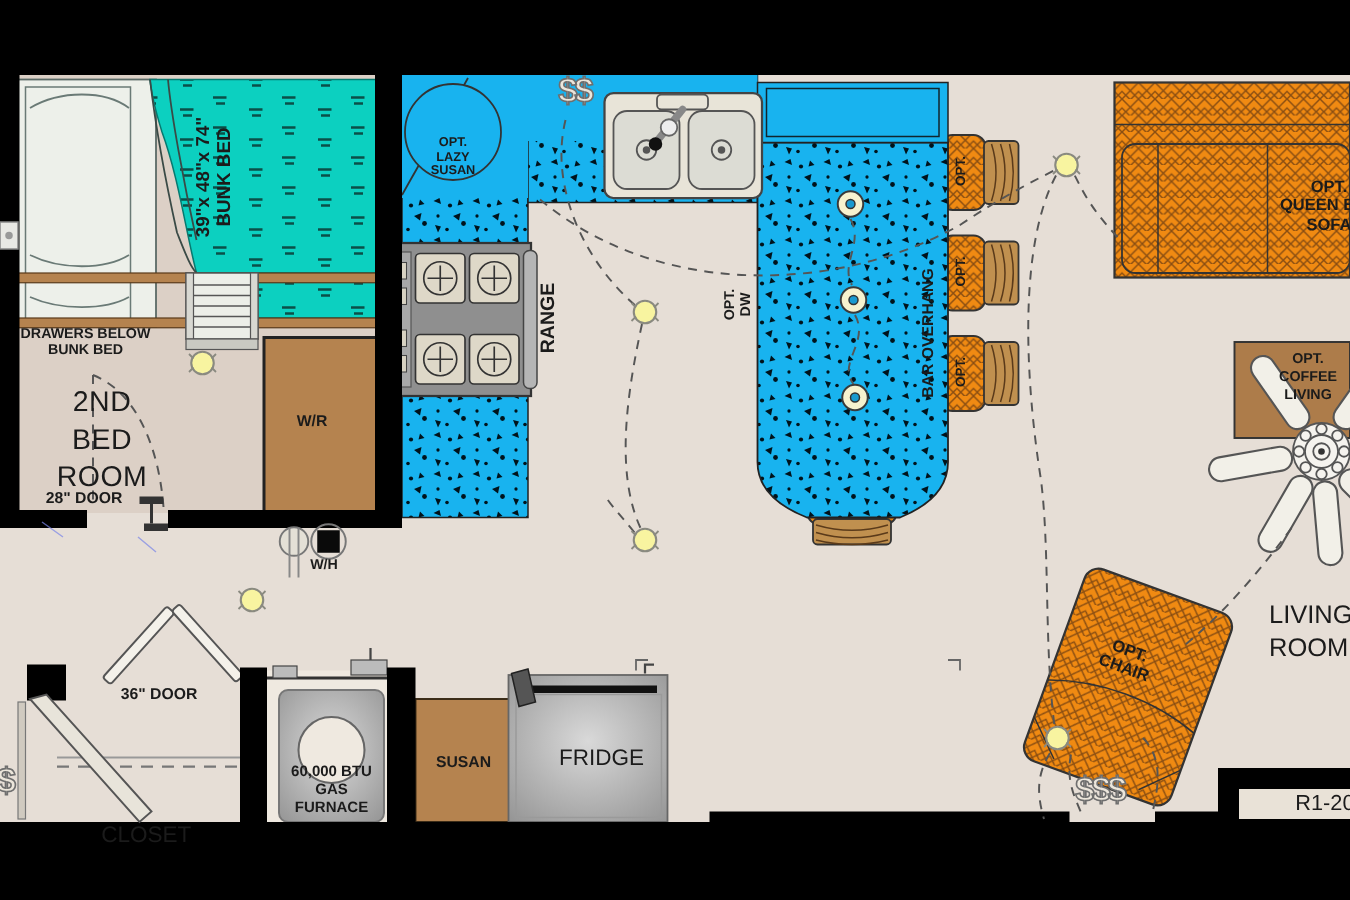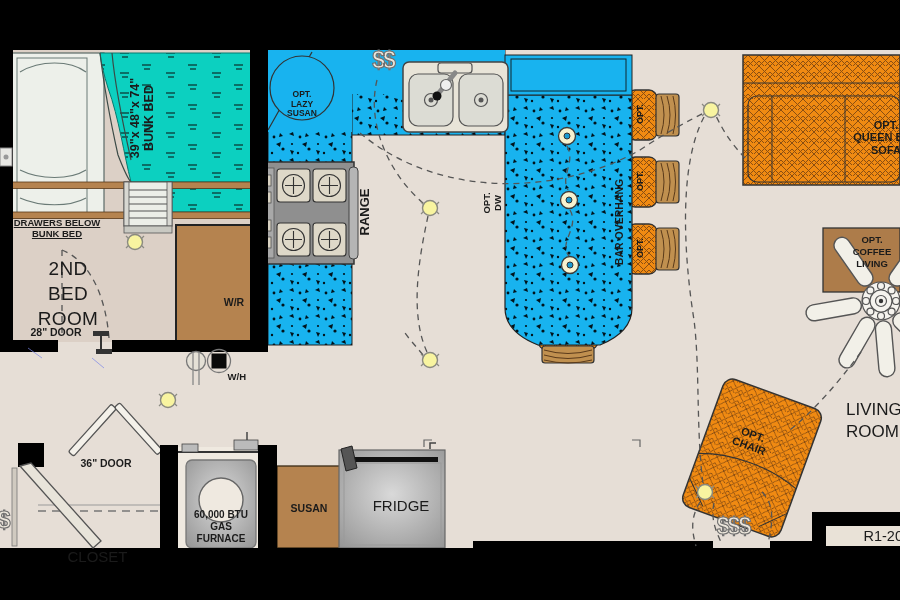--- a/index.html
+++ b/index.html
@@ -301,32 +301,32 @@
     <circle cx="196" cy="361" r="9.5" fill="#e4e0d6" stroke="#777" stroke-width="1.3"></circle>
     <path d="M193,352 V385 M199,352 V385" stroke="#888" stroke-width="1.3" fill="none"></path>
     <circle cx="219" cy="361" r="11.5" fill="none" stroke="#777" stroke-width="1.3"></circle>
     <rect x="211.5" y="353.5" width="15" height="15" fill="#0a0a0a"></rect>
   </g>
 </svg>
 
   <div class="lbl rot" style="left:78px;top:100px;width:136px;height:36px;font-size:12.5px;font-weight:bold;"><span>39"x 48"x 74"</span>
 <span>BUNK BED</span></div>
 
-  <div class="lbl xs" style="left:12px;top:218px;width:90px;text-decoration:underline;"><span>DRAWERS BELOW</span>
+  <div class="lbl xs" style="left:12px;top:218px;width:90px;"><span>DRAWERS BELOW</span>
 <span>BUNK BED</span></div>
 
   <div class="lbl big" style="left:28px;top:256px;width:80px;line-height:1.32;"><span>2ND</span>
 <span>BED</span>
 <span>ROOM</span></div>
 
   <div class="lbl small" style="left:16px;top:327px;width:80px;">28" DOOR</div>
 
-  <div class="lbl small" style="left:204px;top:276px;width:60px;margin-top:21px;">W/R</div>
-
-  <div class="lbl xs" style="left:186px;top:372px;width:60px;text-align:right;">W/H</div>
+  <div class="lbl small" style="left:178px;top:276px;width:60px;">W/R</div>
+
+  <div class="lbl xs" style="left:186px;top:372px;width:60px;">W/H</div>
 
   <div class="lbl tiny" style="left:272px;top:73px;width:60px;margin-top:17px;"><span>OPT.</span>
 <span>LAZY</span>
 <span>SUSAN</span></div>
 
   <div class="lbl rot" style="left:321px;top:204px;width:90px;height:16px;font-size:13px;font-weight:bold;">RANGE</div>
 
   <div class="lbl rot xs" style="left:472px;top:191px;width:44px;height:24px;"><span>OPT.</span>
 <span>DW</span></div>
 

